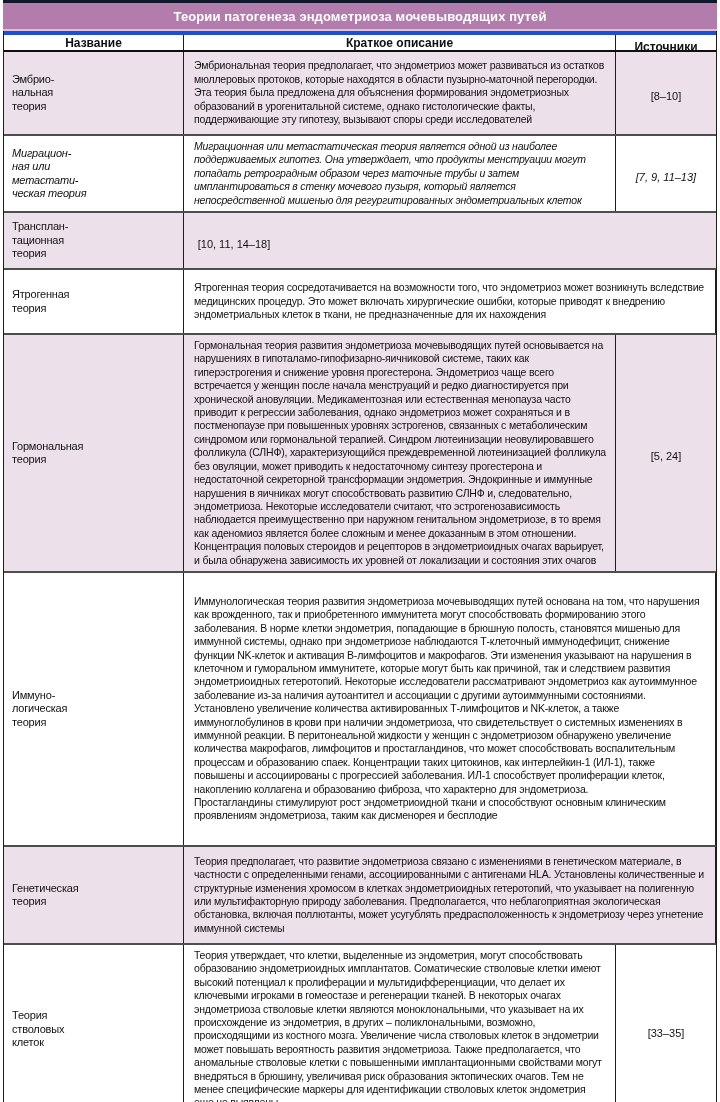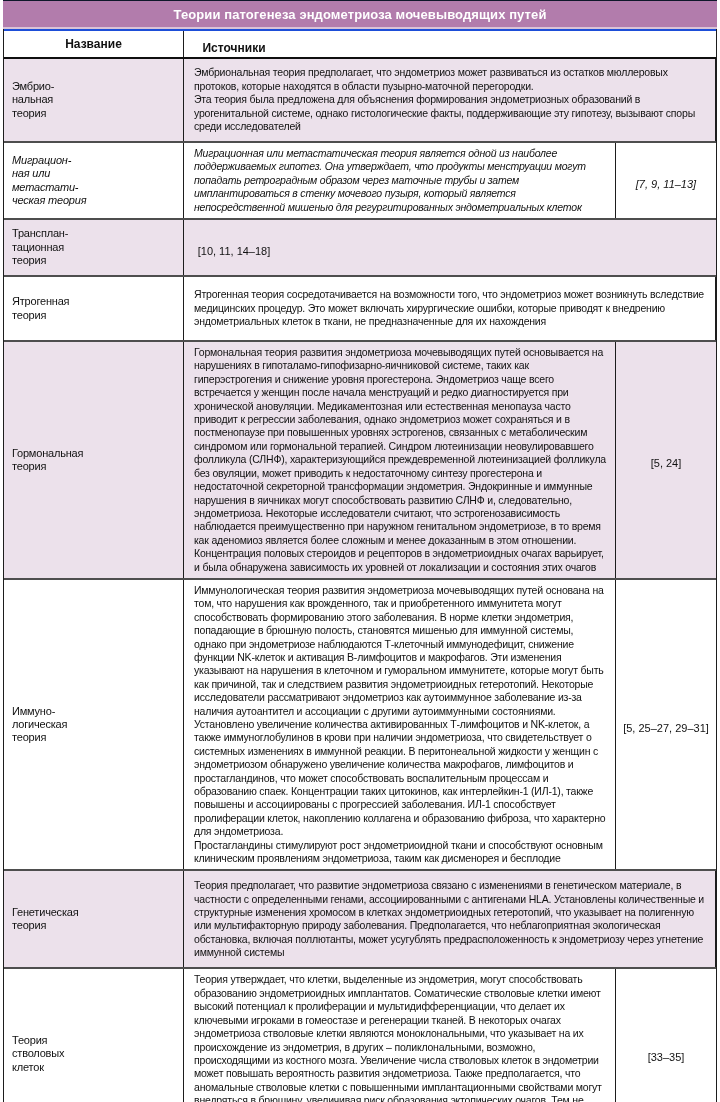--- a/index.html
+++ b/index.html
@@ -8,42 +8,42 @@
     font-family: "Liberation Sans", sans-serif;
     color: #111;
     overflow: hidden;
   }
   .page { width: 714px; margin: 0 auto; padding-top: 0; }
 
   
   .title-bar {
     height: 26px;
     background: #b27cac;
-    border-top: 1px solid #0f172a;
+    border-top: 3px solid #0f172a;
     border-bottom: 2px solid #d9c3d6;
     display: flex; align-items: center; justify-content: center;
     color: #ffffff; font-weight: bold; font-size: 13px;
     letter-spacing: 0.1px;
   }
 
   .tbl {
     border-left: 1px solid #1d1d1d;
     border-right: 1px solid #1d1d1d;
     border-bottom: 3px solid #3c3c3c;
     box-sizing: border-box;
   }
 
   .row, .head-row { display: flex; box-sizing: border-box; }
 
   .head-row {
-    border-top: 2px solid #1d4ed8;
+    border-top: 4px solid #1d4ed8;
     border-bottom: 2px solid #0f0f0f;
     background: #ffffff;
     font-weight: bold; font-size: 12px;
-    height: 30px;
+    height: 21px;
   }
   .head-row .cell { display: flex; align-items: center; justify-content: center; }
 
   .cell { box-sizing: border-box; }
   .c-name  { width: 180px; flex: none; border-right: 1px solid #1d1d1d; }
   .c-desc  { flex: 1; border-right: 1px solid #1d1d1d; }
   .c-src   { width: 100px; flex: none; margin-top: 8px; }
 
   .row { font-size: 10.5px; line-height: 13.4px; letter-spacing: -0.2px; overflow: hidden; }
   .row + .row { border-top: 2px solid #4e4e4e; }
@@ -77,29 +77,31 @@
 </style>
 </head>
 <body>
 
 <div class="page">
   <div class="title-bar">Теории патогенеза эндометриоза мочевыводящих путей</div>
 
   <div class="tbl">
     <div class="head-row">
       <div class="cell c-name">Название</div>
+      <div class="cell c-desc">Краткое описание</div>
       <div class="cell c-src">Источники</div>
     </div>
 
     <div class="row alt r1">
       <div class="cell c-name">Эмбрио-
 нальная
 теория</div>
       <div class="cell c-desc">Эмбриональная теория предполагает, что эндометриоз может развиваться из остатков мюллеровых протоков, которые находятся в области пузырно-маточной перегородки.
 Эта теория была предложена для объяснения формирования эндометриозных образований в урогенитальной системе, однако гистологические факты, поддерживающие эту гипотезу, вызывают споры среди исследователей</div>
+      <div class="cell c-src">[8–10]</div>
     </div>
 
     <div class="row r2">
       <div class="cell c-name">Миграцион-
 ная или
 метастати-
 ческая теория</div>
       <div class="cell c-desc">Миграционная или метастатическая теория является одной из наиболее поддерживаемых гипотез. Она утверждает, что продукты менструации могут попадать ретроградным образом через маточные трубы и затем имплантироваться в стенку мочевого пузыря, который является непосредственной мишенью для регургитированных эндометриальных клеток</div>
       <div class="cell c-src">[7, 9, 11–13]</div>
     </div>
@@ -123,21 +125,20 @@
       <div class="cell c-desc">Гормональная теория развития эндометриоза мочевыводящих путей основывается на нарушениях в гипоталамо-гипофизарно-яичниковой системе, таких как гиперэстрогения и снижение уровня прогестерона. Эндометриоз чаще всего встречается у женщин после начала менструаций и редко диагностируется при хронической ановуляции. Медикаментозная или естественная менопауза часто приводит к регрессии заболевания, однако эндометриоз может сохраняться и в постменопаузе при повышенных уровнях эстрогенов, связанных с метаболическим синдромом или гормональной терапией. Синдром лютеинизации неовулировавшего фолликула (СЛНФ), характеризующийся преждевременной лютеинизацией фолликула без овуляции, может приводить к недостаточному синтезу прогестерона и недостаточной секреторной трансформации эндометрия. Эндокринные и иммунные нарушения в яичниках могут способствовать развитию СЛНФ и, следовательно, эндометриоза. Некоторые исследователи считают, что эстрогенозависимость наблюдается преимущественно при наружном генитальном эндометриозе, в то время как аденомиоз является более сложным и менее доказанным в этом отношении. Концентрация половых стероидов и рецепторов в эндометриоидных очагах варьирует, и была обнаружена зависимость их уровней от локализации и состояния этих очагов</div>
       <div class="cell c-src">[5, 24]</div>
     </div>
 
     <div class="row r6">
       <div class="cell c-name">Иммуно-
 логическая
 теория</div>
       <div class="cell c-desc">Иммунологическая теория развития эндометриоза мочевыводящих путей основана на том, что нарушения как врожденного, так и приобретенного иммунитета могут способствовать формированию этого заболевания. В норме клетки эндометрия, попадающие в брюшную полость, становятся мишенью для иммунной системы, однако при эндометриозе наблюдаются Т-клеточный иммунодефицит, снижение функции NK-клеток и активация В-лимфоцитов и макрофагов. Эти изменения указывают на нарушения в клеточном и гуморальном иммунитете, которые могут быть как причиной, так и следствием развития эндометриоидных гетеротопий. Некоторые исследователи рассматривают эндометриоз как аутоиммунное заболевание из-за наличия аутоантител и ассоциации с другими аутоиммунными состояниями. Установлено увеличение количества активированных Т-лимфоцитов и NK-клеток, а также иммуноглобулинов в крови при наличии эндометриоза, что свидетельствует о системных изменениях в иммунной реакции. В перитонеальной жидкости у женщин с эндометриозом обнаружено увеличение количества макрофагов, лимфоцитов и простагландинов, что может способствовать воспалительным процессам и образованию спаек. Концентрации таких цитокинов, как интерлейкин-1 (ИЛ-1), также повышены и ассоциированы с прогрессией заболевания. ИЛ-1 способствует пролиферации клеток, накоплению коллагена и образованию фиброза, что характерно для эндометриоза.
 Простагландины стимулируют рост эндометриоидной ткани и способствуют основным клиническим проявлениям эндометриоза, таким как дисменорея и бесплодие</div>
-      <div class="cell c-src">[5, 25–27, 29–31]</div>
     </div>
 
     <div class="row alt r7">
       <div class="cell c-name">Генетическая
 теория</div>
       <div class="cell c-desc">Теория предполагает, что развитие эндометриоза связано с изменениями в генетическом материале, в частности с определенными генами, ассоциированными с антигенами HLA. Установлены количественные и структурные изменения хромосом в клетках эндометриоидных гетеротопий, что указывает на полигенную или мультифакторную природу заболевания. Предполагается, что неблагоприятная экологическая обстановка, включая поллютанты, может усугублять предрасположенность к эндометриозу через угнетение иммунной системы</div>
     </div>
 
     <div class="row r8">
       <div class="cell c-name">Теория

